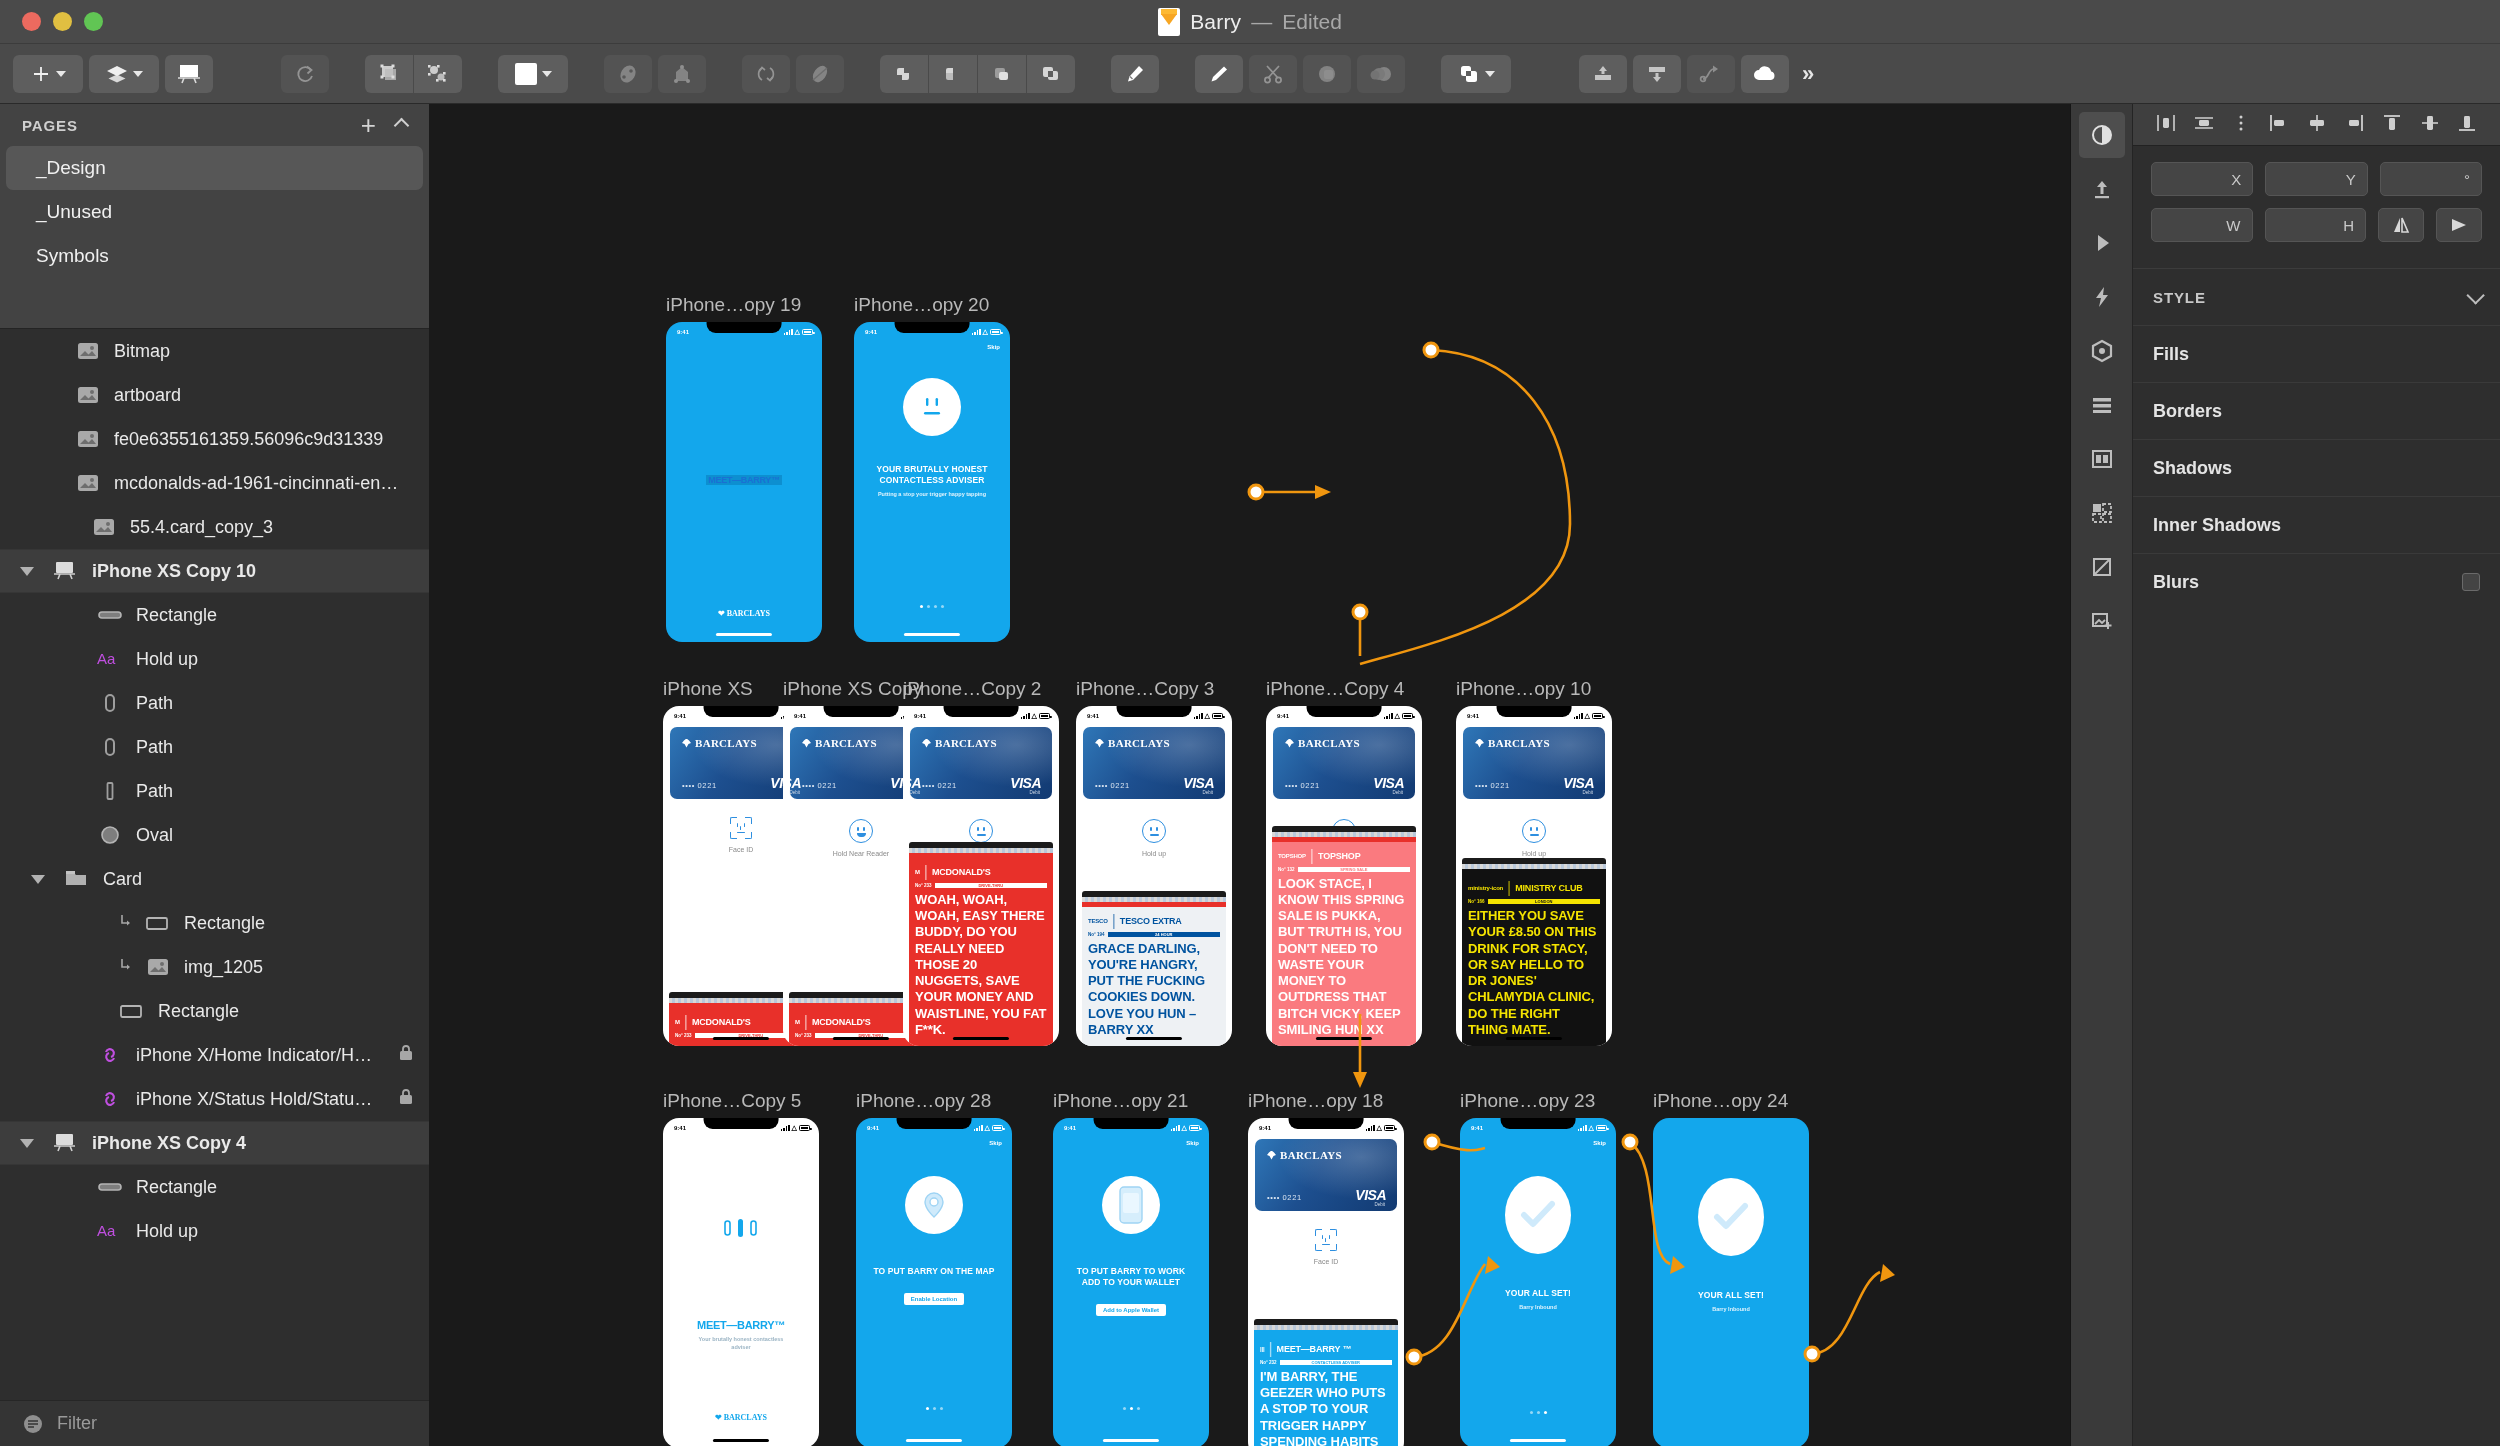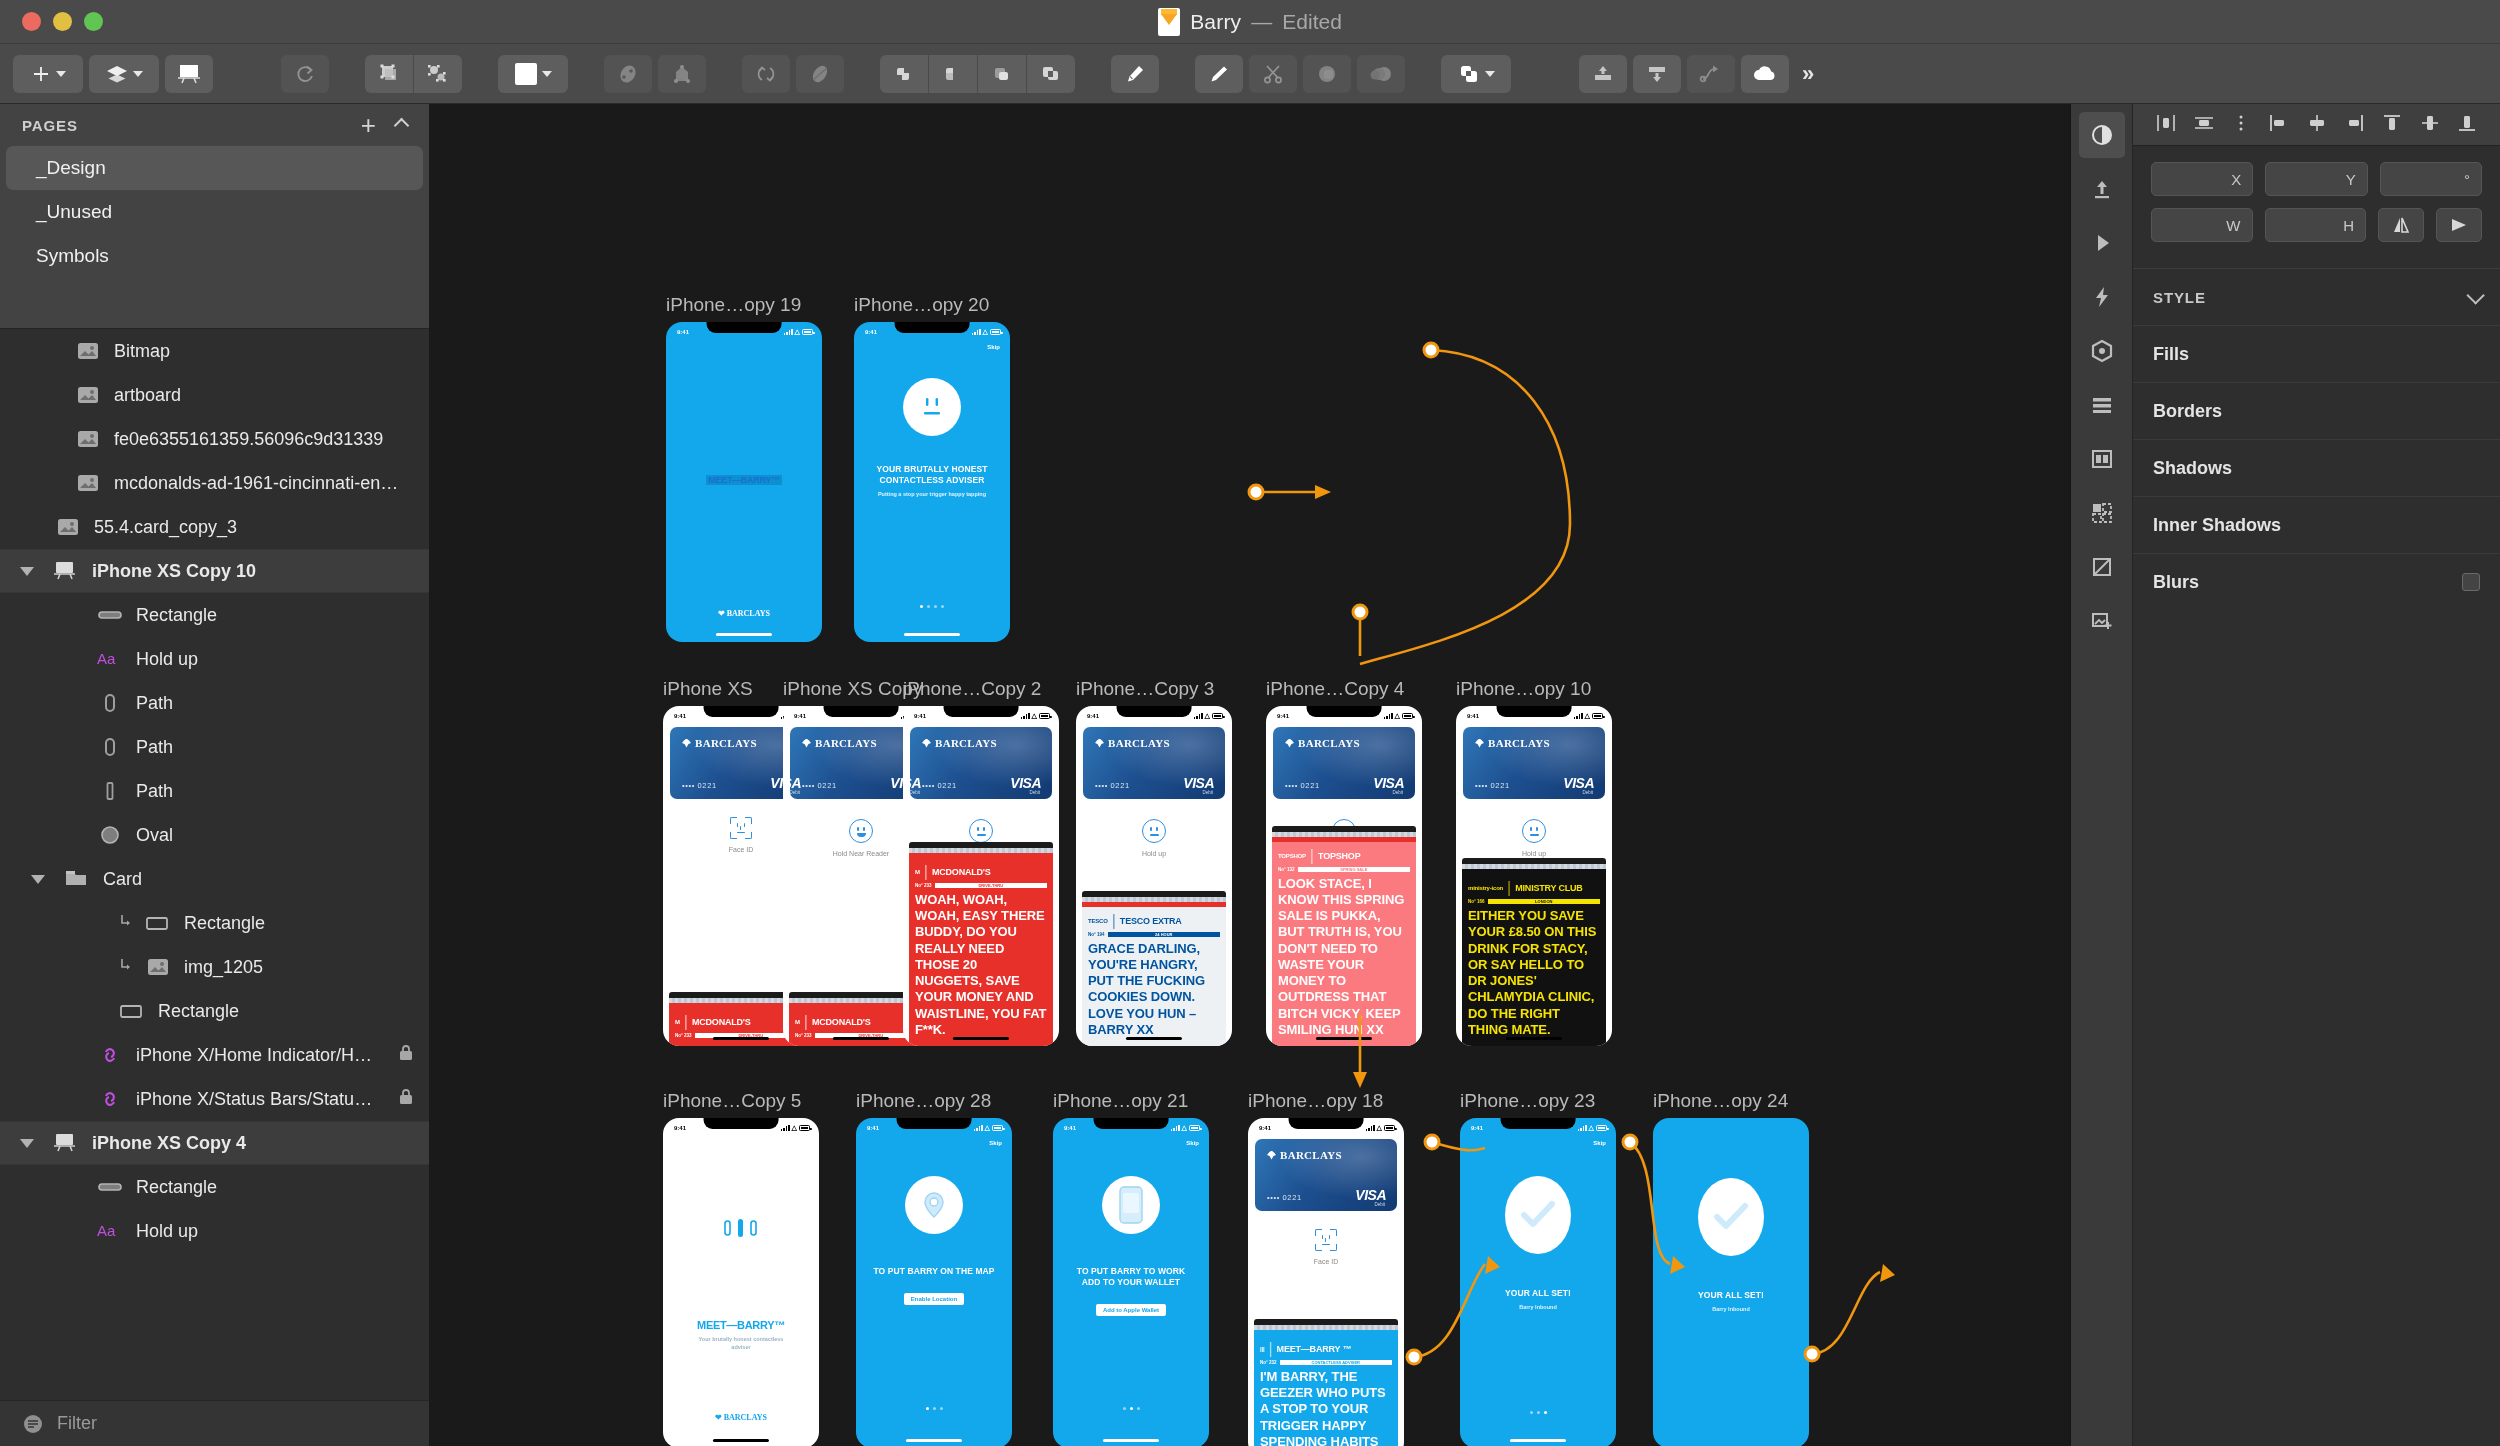--- a/index.html
+++ b/index.html
@@ -517,21 +517,21 @@
               <span class="disc"></span>
               <span class="licon">
                 <svg width="24" height="20" viewBox="0 0 24 20">
                   <rect x="2" y="2" width="20" height="16" rx="2.5" fill="#a9a9a9"></rect>
                   <path d="M4 15l5-5 3.5 3.5L16 10l4 5z" fill="#6e6e6e"></path>
                   <circle cx="16" cy="7" r="2" fill="#6e6e6e"></circle>
                 </svg>
               </span>
               <span class="lname">mcdonalds-ad-1961-cincinnati-en…</span>
             </div>
-            <div class="layer-row" style="padding-left: 16px; text-align: center;">
+            <div class="layer-row" style="padding-left: 52px; text-align: center;">
               <span class="disc"></span>
               <span class="licon">
                 <svg width="24" height="20" viewBox="0 0 24 20">
                   <rect x="2" y="2" width="20" height="16" rx="2.5" fill="#a9a9a9"></rect>
                   <path d="M4 15l5-5 3.5 3.5L16 10l4 5z" fill="#6e6e6e"></path>
                   <circle cx="16" cy="7" r="2" fill="#6e6e6e"></circle>
                 </svg>
               </span>
               <span class="lname">55.4.card_copy_3</span>
             </div>
@@ -663,21 +663,21 @@
                   <path d="M6 8V6a3 3 0 0 1 6 0v2" fill="none" stroke="#c6c6c6" stroke-width="1.8"></path>
                 </svg></span>
             </div>
             <div class="layer-row" style="padding-left: 58px;">
               <span class="disc"></span>
               <span class="licon">
                 <svg width="26" height="22" viewBox="0 0 26 22">
                   <path d="M9 8a4 4 0 1 1 5 5M17 14a4 4 0 1 1-5-5" fill="none" stroke="#c04fe0" stroke-width="2.1"></path>
                 </svg>
               </span>
-              <span class="lname">iPhone X/Status Bars/Statu…</span>
+              <span class="lname">iPhone X/Status Hold/Statu…</span>
               <span class="lock-ico"><svg width="18" height="20" viewBox="0 0 18 20">
                   <rect x="3" y="8" width="12" height="9" rx="1.6" fill="#c6c6c6"></rect>
                   <path d="M6 8V6a3 3 0 0 1 6 0v2" fill="none" stroke="#c6c6c6" stroke-width="1.8"></path>
                 </svg></span>
             </div>
             <div class="layer-row artboard" style="padding-left: 14px;">
               <span class="disc">
                 <span class="tri-down"></span>
               </span>
               <span class="licon">

